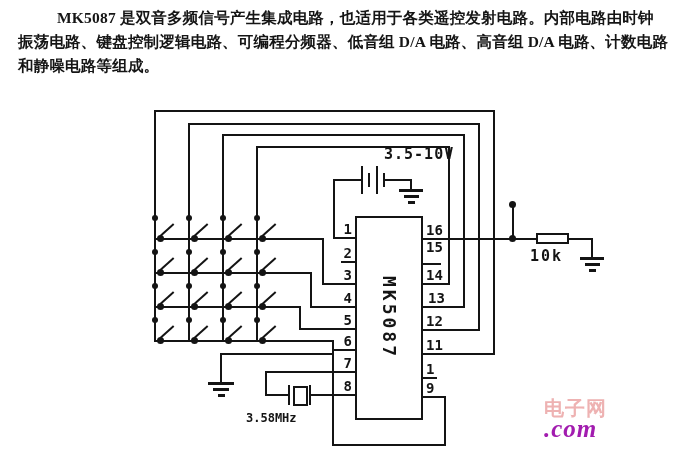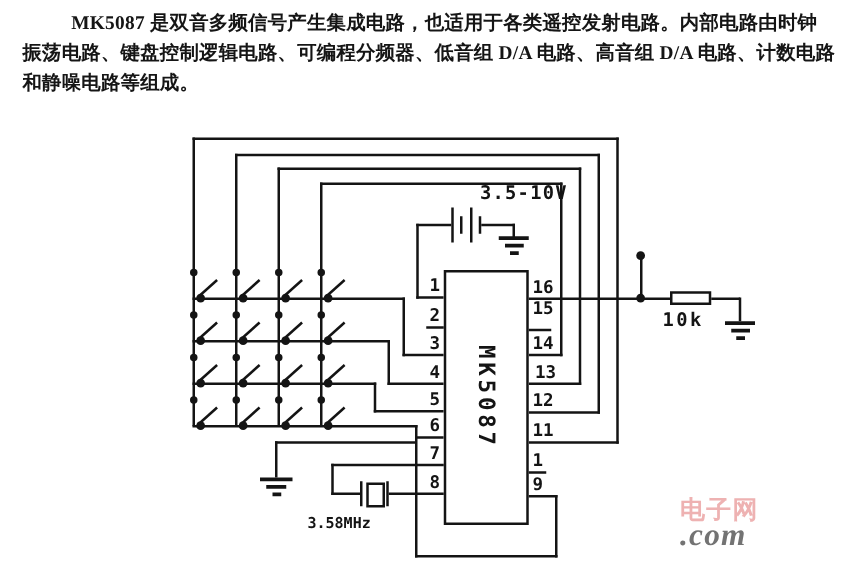--- a/index.html
+++ b/index.html
@@ -153,21 +153,21 @@
 
     <div class="wire hw" style="left:423px;top:396px;width:23px;"></div>
     <div class="wire vw" style="left:444px;top:396px;height:50px;"></div>
     <div class="wire hw" style="left:332px;top:444px;width:114px;"></div>
 
   </div>
 
   <div id="watermark">
     <div id="wm-right">
       <div id="wm-cjk" style="color: rgb(238, 178, 178);">电子网</div>
-      <div id="wm-suffix" style="color: #737373;">.com</div>
+      <div id="wm-suffix" style="color: #a21caf;">.com</div>
     </div>
   </div>
 
 <div class="dot sm" style="left: 152px; top: 215px;"></div>
     <div class="dot" style="left: 157px; top: 235px;"></div>
     <div class="lever" style="left: 158px; top: 229px;"></div>
     <div class="dot sm" style="left: 186px; top: 215px;"></div>
     <div class="dot" style="left: 191px; top: 235px;"></div>
     <div class="lever" style="left: 192px; top: 229px;"></div>
     <div class="dot sm" style="left: 220px; top: 215px;"></div>

